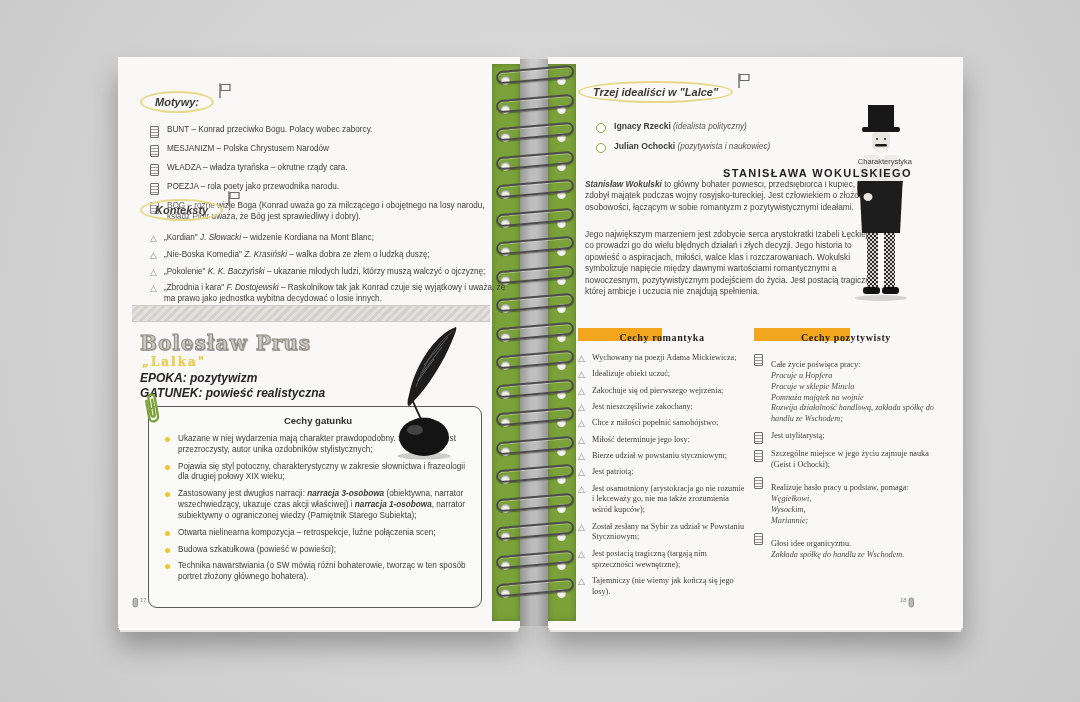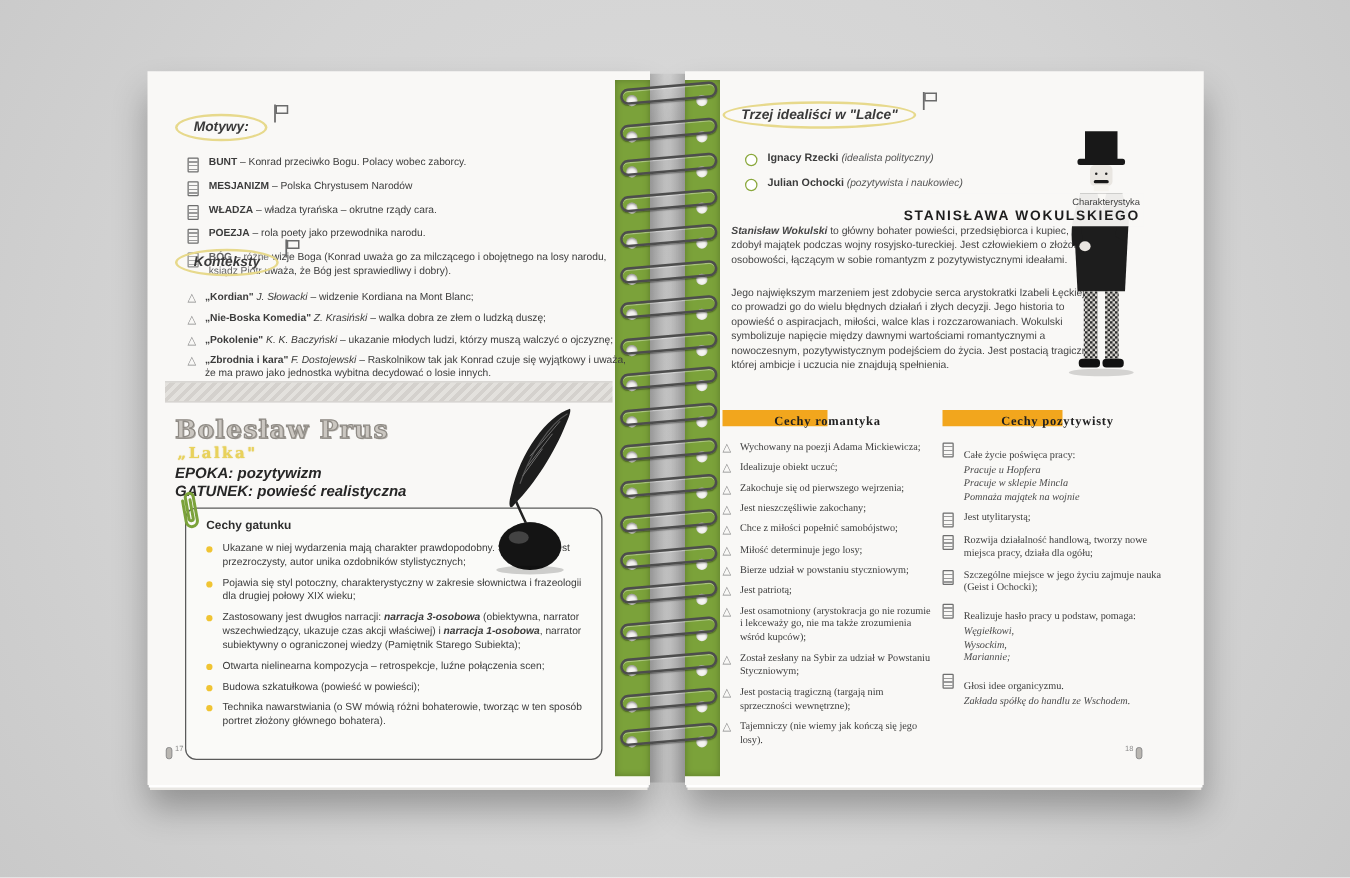--- a/index.html
+++ b/index.html
@@ -33,42 +33,42 @@
   .oval{display:inline-block;border:2px solid #e7d98c;border-radius:50%;padding:3px 13px;
     font-weight:bold;font-style:italic;font-size:11px;color:#3a3a3a;background:rgba(255,255,255,.2);}
   .flag{position:absolute;right:-18px;top:-9px;}
   .li{display:flex;align-items:flex-start;margin-bottom:6px;}
   .li-text{font-size:8.2px;line-height:1.32;}
   .book-ic{flex:0 0 auto;width:7px;height:10px;margin:1px 8px 0 0;border:1px solid #6e6e6e;border-radius:1px;
     background:repeating-linear-gradient(180deg, transparent 0 2px, #9a9a9a 2px 3px);}
   .tri{flex:0 0 auto;font-size:9px;line-height:1;color:#8a8a8a;margin:1px 7px 0 0;}
   .dot{flex:0 0 auto;width:5px;height:5px;border-radius:50%;background:#f0c433;margin:3px 8px 0 0;}
   .circ{flex:0 0 auto;width:8px;height:8px;border:1.6px solid #8aa83c;border-radius:50%;margin:2px 8px 0 0;background:#fff;}
-  b.term{font-weight:bold;}
+  b.term{font-weight:normal;}
   i.auth{font-style:italic;}
   .sub{font-style:italic;font-size:8.2px;line-height:1.32;color:#4a4a4a;}
 
   
   .motywy{position:absolute;left:22px;top:34px;width:362px;}
   .motywy .list{margin-top:12px;padding-left:10px;}
   .konteksty{position:absolute;left:22px;top:142px;width:368px;}
   .konteksty .list{margin-top:12px;padding-left:10px;}
   .divider{position:absolute;left:14px;top:248px;width:358px;height:15px;
     border-top:1px solid #c6c4c0;border-bottom:1px solid #c6c4c0;
     background:repeating-linear-gradient(135deg, #e0ded9 0 3px, #cecbc6 3px 6px);opacity:.85;}
   .author-name{position:absolute;left:22px;top:274px;font-family:"DejaVu Serif", serif;font-weight:bold;
     font-size:20px;letter-spacing:1px;color:#cbc7c1;-webkit-text-stroke:1px #8f8b85;text-shadow:1px 1px 0 #b4b0aa;}
   .book-title{position:absolute;left:24px;top:298px;font-family:"DejaVu Serif", serif;font-weight:bold;
     font-size:12px;letter-spacing:2px;color:#e9d25a;text-shadow:0 0 1px #d9c14a;}
   .epoka{position:absolute;left:22px;top:314px;font-weight:bold;font-style:italic;font-size:12px;color:#262626;}
   .gatunek{position:absolute;left:22px;top:329px;font-weight:bold;font-style:italic;font-size:12px;color:#262626;}
   .quill{position:absolute;left:258px;top:268px;z-index:1;}
   .gat-box{position:absolute;left:30px;top:349px;width:334px;height:202px;border:1.2px solid #5a5a5a;
     border-radius:9px;padding:6px 10px 6px 16px;box-sizing:border-box;background:rgba(255,255,255,.25);}
-  .gat-title{text-align:left;font-weight:bold;font-size:9.5px;margin:2px 0 8px 0;color:#2e2e2e;}
+  .gat-title{text-align:center;font-weight:bold;font-size:9.5px;margin:2px 0 8px 0;color:#2e2e2e;}
   .clip{position:absolute;left:-8px;top:-16px;transform:rotate(-10deg);}
   .pagenum{position:absolute;font-size:7px;color:#8a8a8a;display:flex;align-items:flex-start;gap:1px;}
   .pagenum.pl{left:14px;top:540px;}
   .pagenum.pr{left:352px;top:540px;}
   .pagenum sup{font-size:6px;}
 
   
   .ideal-head{position:absolute;left:30px;top:24px;}
   .ideal-list{position:absolute;left:48px;top:64px;width:300px;}
   .ideal-list .li{margin-bottom:8px;}
@@ -389,29 +389,26 @@
         <span class="hl"></span>
         <span class="hl-text">Cechy pozytywisty</span>
       </div>
       <div class="li">
           <span class="book-ic"></span>
         <div>
           <span class="li-text">Całe życie poświęca pracy:</span>
           <div class="sub">Pracuje u Hopfera</div>
           <div class="sub">Pracuje w sklepie Mincla</div>
           <div class="sub">Pomnaża majątek na wojnie</div>
+          <div class="sub">Rozwija działalność handlową, zakłada spółkę do handlu ze Wschodem;</div>
         </div>
       </div>
       <div class="li">
           <span class="book-ic"></span>
           <span class="li-text">Jest utylitarystą;</span>
-        </div>
-      <div class="li">
-          <span class="book-ic"></span>
-          <span class="li-text">Rozwija działalność handlową, tworzy nowe miejsca pracy, działa dla ogółu;</span>
         </div>
       <div class="li">
           <span class="book-ic"></span>
           <span class="li-text">Szczególne miejsce w jego życiu zajmuje nauka (Geist i Ochocki);</span>
         </div>
       <div class="li">
           <span class="book-ic"></span>
         <div>
           <span class="li-text">Realizuje hasło pracy u podstaw, pomaga:</span>
           <div class="sub">Węgiełkowi,</div>

